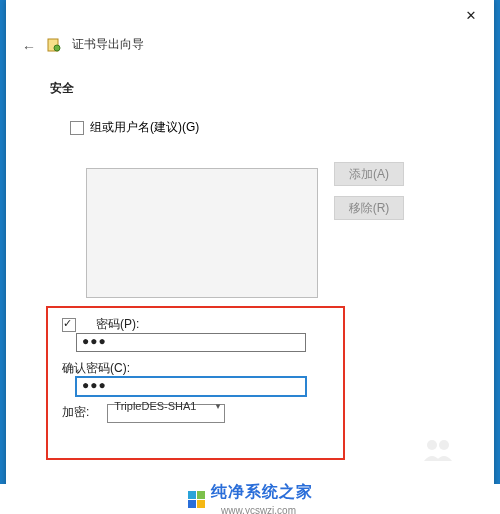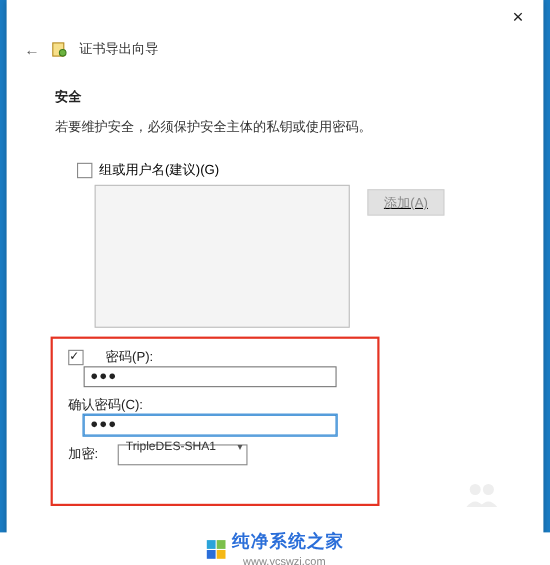--- a/index.html
+++ b/index.html
@@ -103,26 +103,25 @@
     left: 80px;
     top: 168px;
     width: 230px;
     height: 128px;
     background: #f4f4f4;
     border: 1px solid #bdbdbd;
   }
   .side-buttons {
     position: absolute;
     left: 328px;
-    top: 172px;
+    top: 162px;
     width: 70px;
     display: flex;
     flex-direction: column;
     gap: 10px;
-    text-decoration: underline;
   }
   .btn {
     height: 22px;
     line-height: 22px;
     text-align: center;
     background: #e1e1e1;
     color: #888;
     font-size: 12px;
     border: 1px solid #d0d0d0;
   }
@@ -239,32 +238,32 @@
     <span class="back-arrow">←</span>
     <svg class="wiz-icon" viewBox="0 0 16 16">
       <rect x="2" y="2" width="10" height="12" fill="#f7e08a" stroke="#b58a1e"></rect>
       <circle cx="11" cy="11" r="3" fill="#6cb33f" stroke="#3e7a1e"></circle>
     </svg>
     <span class="wiz-title">证书导出向导</span>
   </div>
 
   <div class="content">
     <div class="section-title">安全</div>
-    <div class="section-desc">若要维护安全，必须保护安全主体的私钥或使用密码。</div>
 
     <div class="group-row">
       <span class="chk"></span>
       <span>组或用户名(建议)(G)</span>
     </div>
   </div>
 
   <div class="listbox"></div>
 
   <div class="side-buttons">
     <div class="btn">添加(A)</div>
+    <div class="btn">移除(R)</div>
   </div>
 
   <div class="red-box"></div>
 
   <div class="pw-block">
     <div class="pw-row">
       <span class="chk checked"></span>
       <span class="pw-label">密码(P):</span>
     </div>
     <div class="pw-input">●●●</div>

